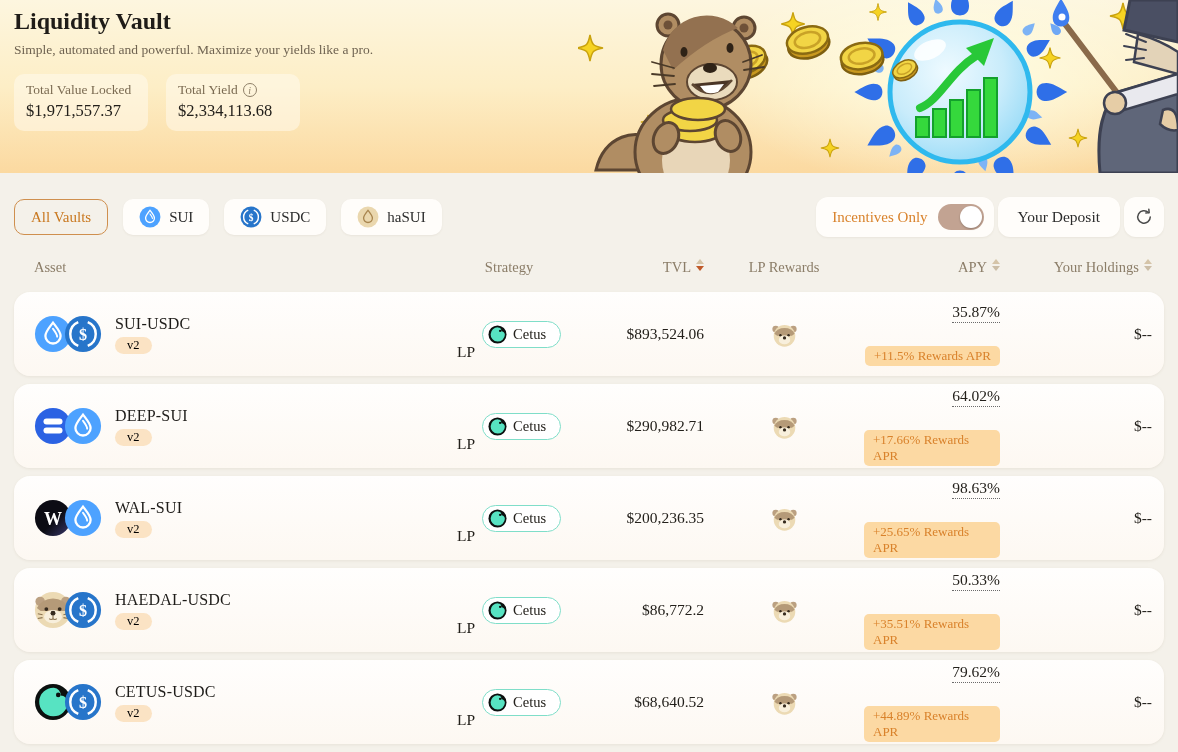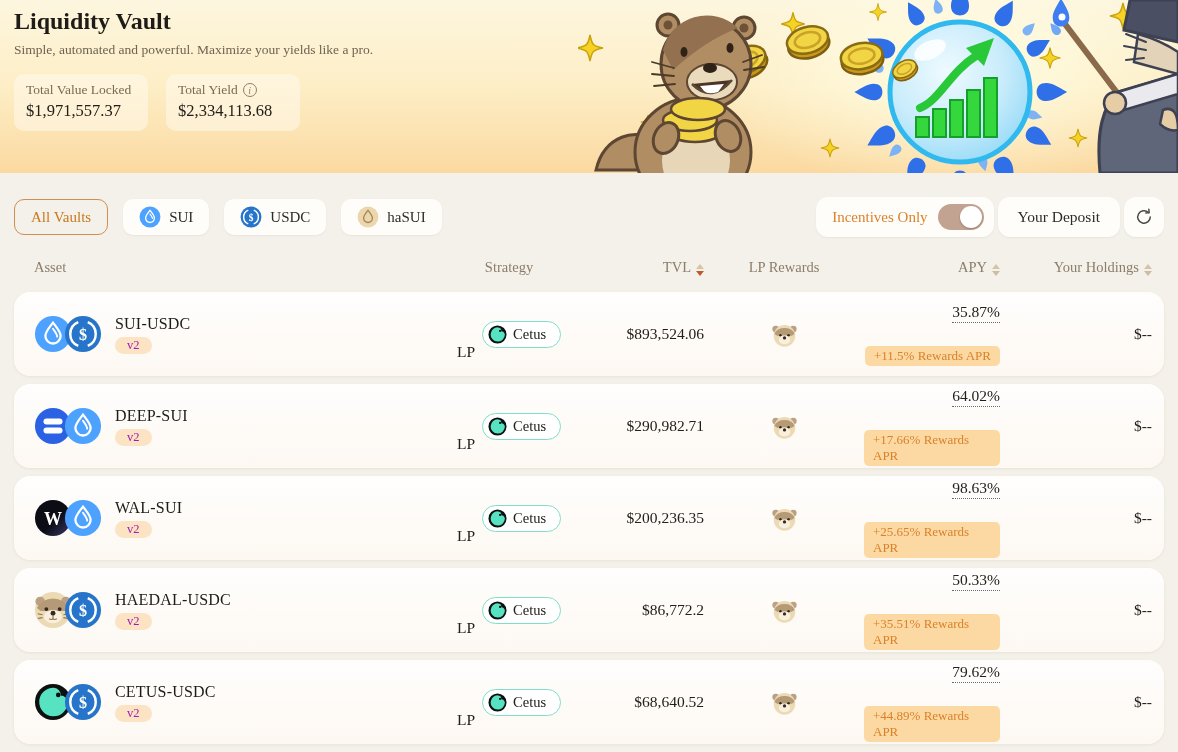--- a/index.html
+++ b/index.html
@@ -38,40 +38,40 @@
     background:#fff; box-shadow:0 1px 2px rgba(0,0,0,0.25); }
   .deposit-btn { height:40px; border-radius:12px; padding:0 20px; font-size:15.5px; }
   .refresh-btn { width:40px; height:40px; border-radius:12px; background:#fffdfa; display:flex; align-items:center;
     justify-content:center; box-shadow:0 1px 2px rgba(120,100,70,0.08); cursor:pointer; }
   .refresh-btn svg { width:20px; height:20px; }
 
   
   .grid { display:grid; grid-template-columns:400px 150px 120px 160px 136px 152px; align-items:center;
     padding-left:20px; padding-right:12px; }
   .thead { position:absolute; left:14px; top:250px; width:1150px; height:34px; font-size:14.5px; color:#8b7d68; }
-  .th { display:flex; align-items:flex-end; }
+  .th { display:flex; align-items:flex-start; }
   .th.c-strategy { justify-content:center; }
   .th.c-tvl, .th.c-apy, .th.c-holdings { justify-content:flex-end; }
   .th.c-rewards { justify-content:center; }
   .sort { display:inline-flex; flex-direction:column; margin-left:5px; gap:2px; cursor:pointer; }
   .tri-up { width:0; height:0; border-left:4px solid transparent; border-right:4px solid transparent; border-bottom:5px solid #d5c4a8; }
   .tri-down { width:0; height:0; border-left:4px solid transparent; border-right:4px solid transparent; border-top:5px solid #cbbda6; }
   .sort-active .tri-down { border-top-color:#c05a2a; }
 
   .rows { position:absolute; left:14px; top:292px; width:1150px; }
   .row { width:1150px; height:84px; background:linear-gradient(180deg,#fffefd 0%, #fdf8f2 100%);
     border-radius:16px; margin-bottom:8px; box-shadow:0 1px 3px rgba(130,105,70,0.10); }
   .cell-asset { display:flex; align-items:center; gap:13px; }
   .pair { display:flex; align-items:center; }
   .tok { display:inline-block; width:38px; height:38px; }
   .tok svg { width:100%; height:100%; display:block; }
   .pair .tok + .tok { margin-left:-8px; }
   .nameblock { display:flex; flex-direction:column; gap:4px; }
   .vname { font-size:16px; color:#1e1c19; letter-spacing:0.2px; }
-  .vbadge { align-self:flex-start; background:#fbe3c4; color:#a21caf; font-size:12.5px; padding:1px 12px; border-radius:9px; }
+  .vbadge { align-self:flex-start; background:#fbe3c4; color:#000000; font-size:12.5px; padding:1px 12px; border-radius:9px; }
   .cell-strategy { display:flex; justify-content:center; align-items:center; gap:7px; }
   .lp-label { font-size:15.5px; color:#23201b;margin-top:36px; }
   .cetus-pill { display:inline-flex; align-items:center; gap:6px; border:1.5px solid #7fdec9; border-radius:999px;
     background:#fff; padding:3px 14px 3px 5px; font-size:14.5px; color:#23201b; cursor:pointer; }
   .cetus-pill .tok { width:19px; height:19px; }
   .cell-tvl { text-align:right; font-size:15.5px; color:#23201b; }
   .cell-rewards { display:flex; justify-content:center; }
   .cell-rewards .tok { width:27px; height:27px; cursor:pointer; }
   .cell-apy { display:flex; flex-direction:column; align-items:flex-end; gap:23px; }
   .apy-val { font-size:15.5px; color:#23201b; border-bottom:1.5px dotted #6b6b6b; padding-bottom:1px; cursor:help; }

